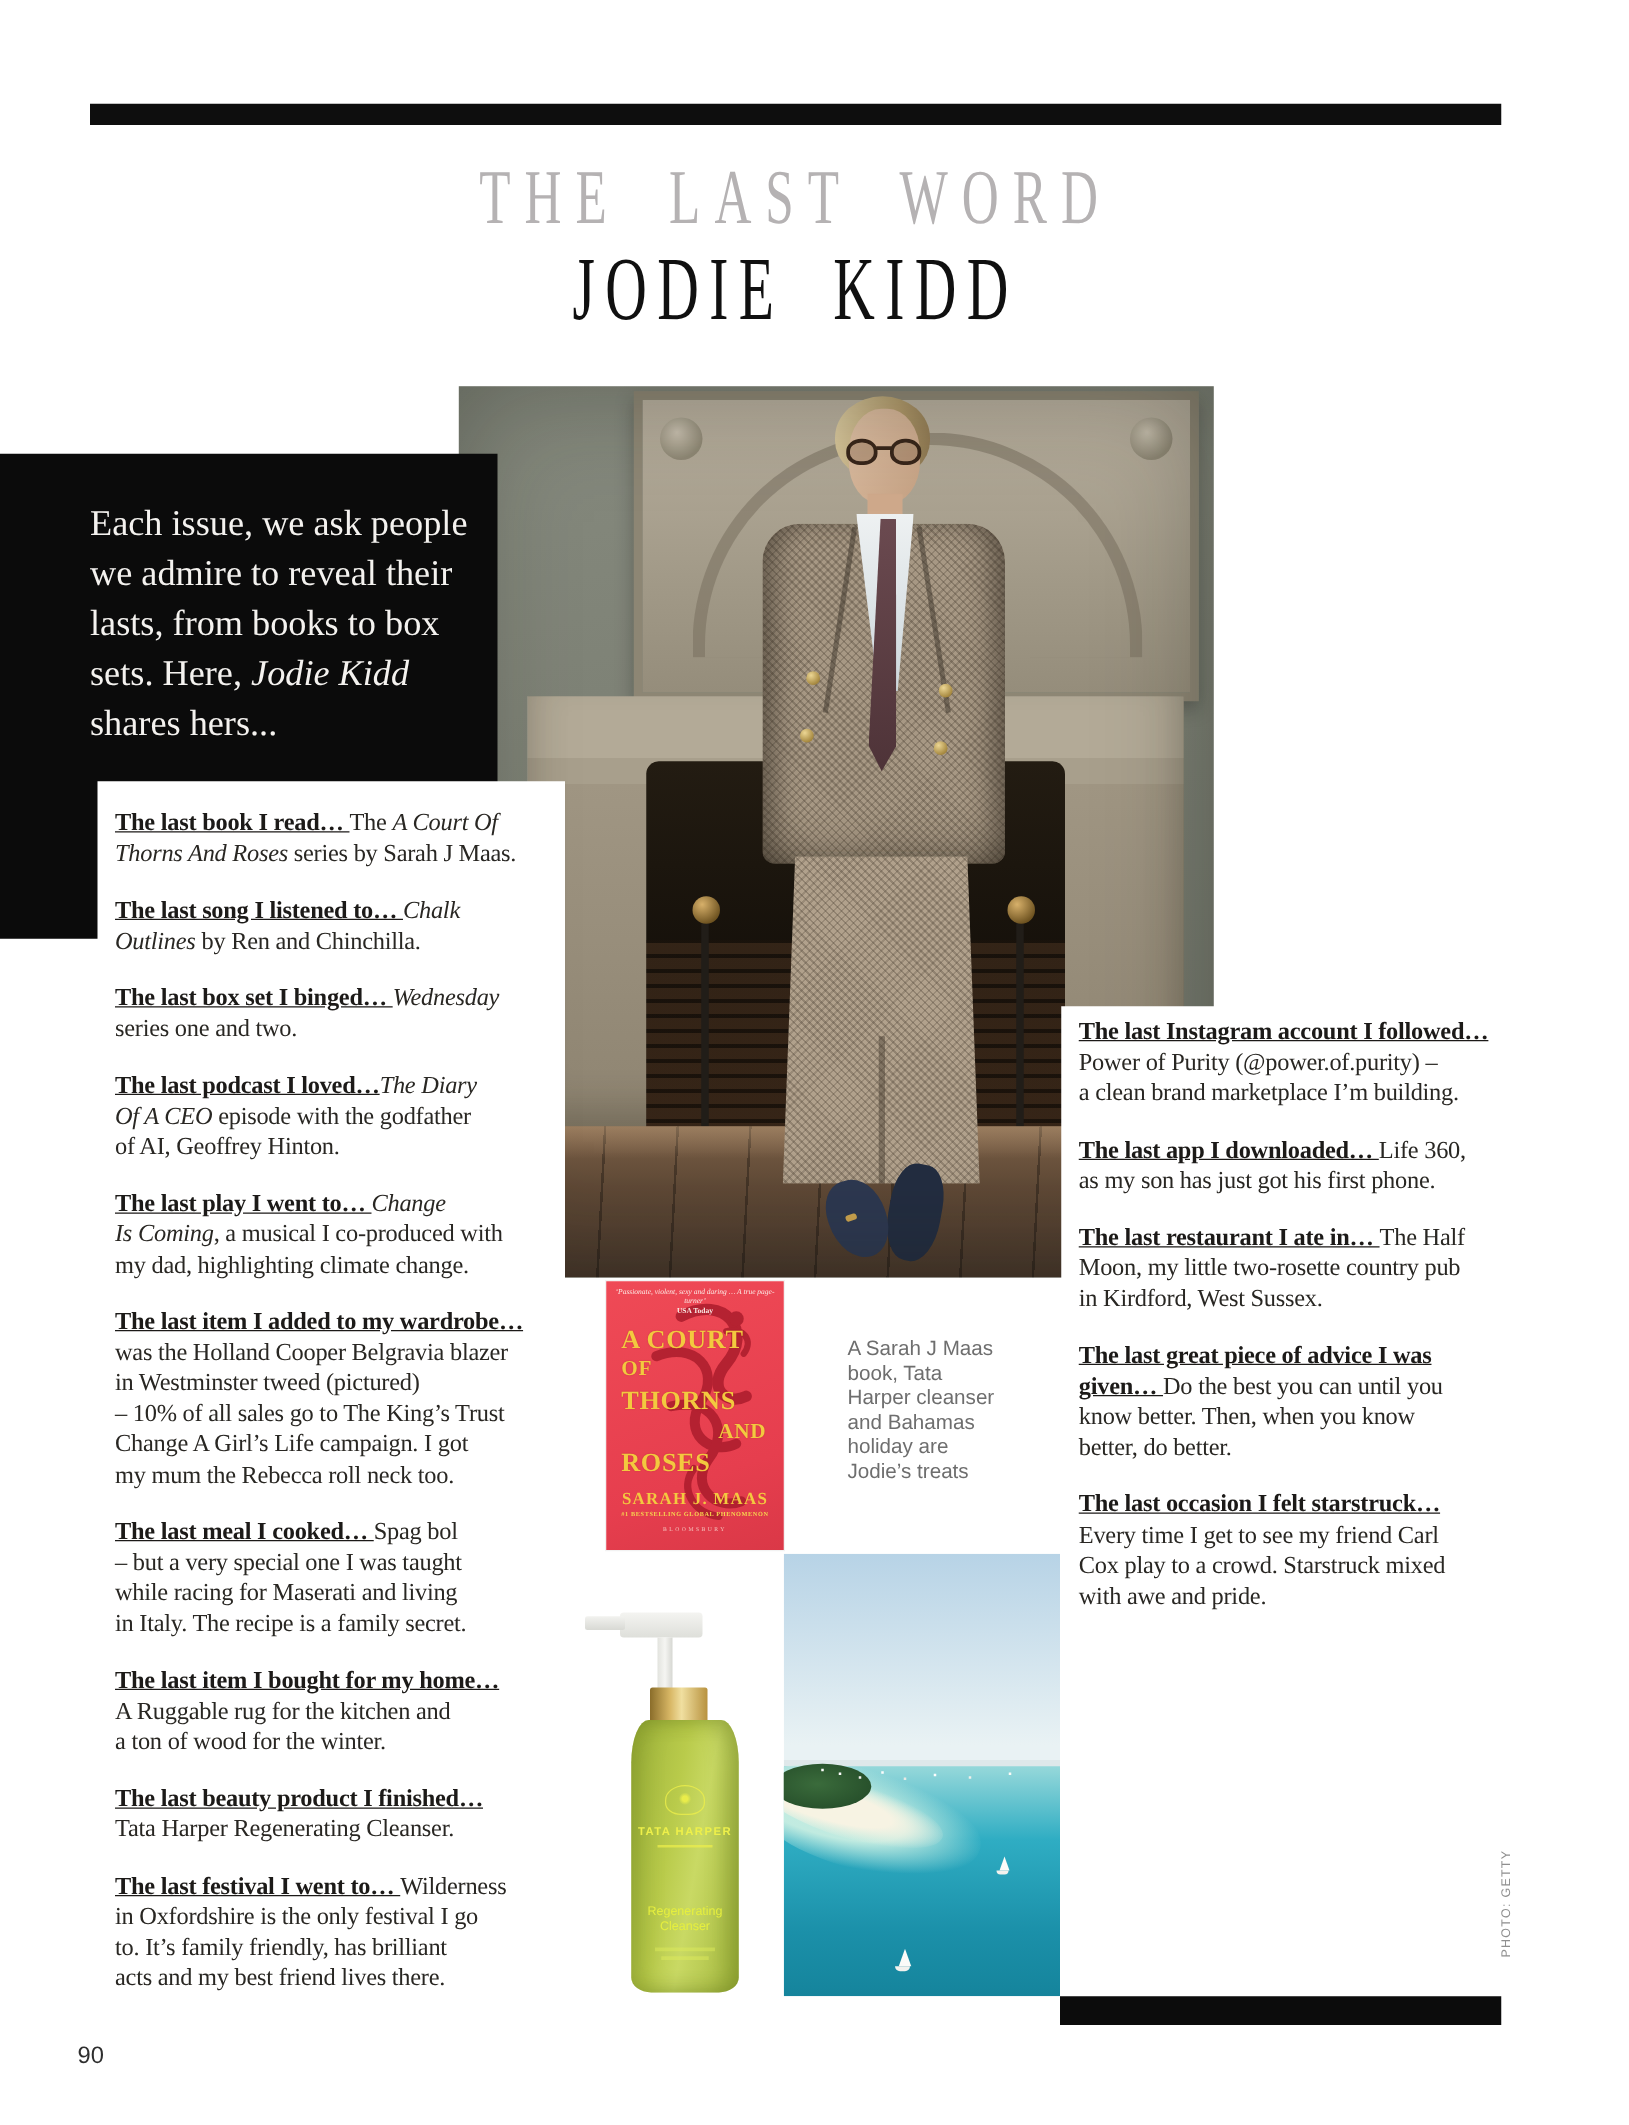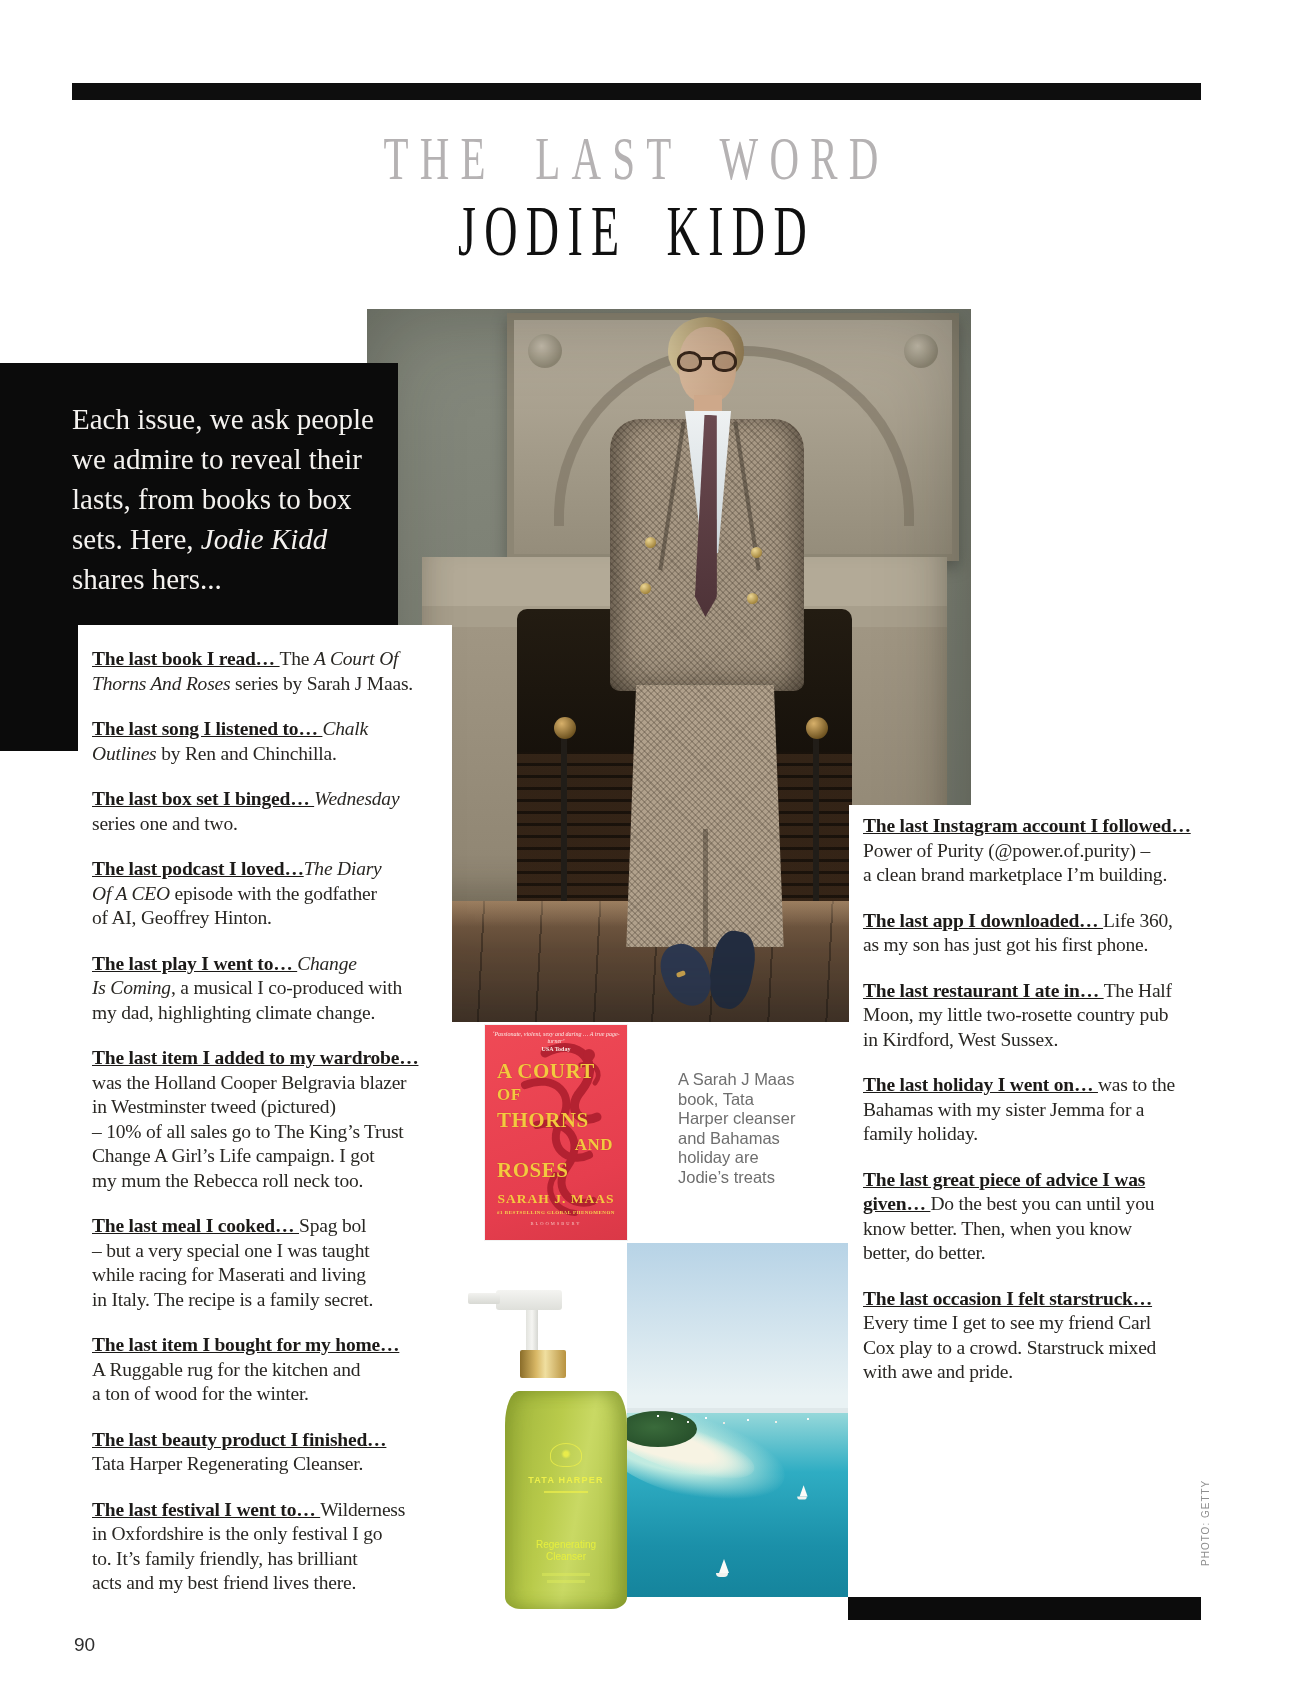--- a/index.html
+++ b/index.html
@@ -122,23 +122,23 @@
       font-size:16.5px;line-height:19.5px;color:#6e6e6e;white-space:pre-wrap;z-index:4;}
 
   
   .cleanser{left:430px;top:1262px;width:190px;height:338px;background:#ffffff;z-index:3;}
   .pumphead{left:66px;top:28px;width:66px;height:20px;background:linear-gradient(180deg,#f4f4f1,#dedfda);border-radius:3px;}
   .pumphead::before{content:"";position:absolute;left:-28px;top:3px;width:32px;height:11px;
       background:linear-gradient(180deg,#f2f2ef,#d8d9d4);border-radius:2px;}
   .pumpstem{left:96px;top:48px;width:12px;height:42px;background:linear-gradient(90deg,#e2e3de,#f5f5f2,#d6d7d2);}
   .collar{left:90px;top:88px;width:46px;height:28px;border-radius:2px;
       background:linear-gradient(90deg,#8a6d2a,#d8b765 35%,#f0dfa0 55%,#b8923f);}
-  .bottle{left:75px;top:129px;width:86px;height:218px;border-radius:14px 14px 16px 16px/34px 34px 12px 12px;
+  .bottle{left:75px;top:114px;width:86px;height:218px;border-radius:14px 14px 16px 16px/34px 34px 12px 12px;
       background:linear-gradient(100deg,#9db23a,#b9cb4b 38%,#c9d964 58%,#a4b83e);
-      box-shadow:inset -10px 0 16px rgba(90,110,20,.35),inset 10px 0 16px rgba(90,110,20,.25);padding-left:36px;}
+      box-shadow:inset -10px 0 16px rgba(90,110,20,.35),inset 10px 0 16px rgba(90,110,20,.25);}
   .crest{position:absolute;left:50%;top:52px;width:30px;height:22px;transform:translateX(-50%);
       border:1px solid rgba(238,240,74,.85);border-radius:50% 50% 40% 40%;opacity:.9;}
   .crest::after{content:"";position:absolute;left:50%;top:5px;width:10px;height:10px;transform:translateX(-50%);
       background:radial-gradient(circle,#eef04a 30%,transparent 70%);}
   .brand{position:absolute;left:0;top:84px;width:100%;text-align:center;color:#eef04a;
       font-family:"Liberation Sans",sans-serif;font-size:9px;letter-spacing:1.2px;font-weight:700;}
   .brandrule{position:absolute;left:50%;top:100px;width:44px;height:2px;transform:translateX(-50%);
       background:rgba(238,240,74,.7);}
   .product{position:absolute;left:0;top:148px;width:100%;text-align:center;color:#e6ef3e;
       font-family:"Liberation Sans",sans-serif;font-size:10px;line-height:12px;white-space:pre-wrap;}
@@ -165,21 +165,21 @@
       border-top:0;}
   .sailboat::before{border-left:5px solid transparent;border-right:5px solid transparent;border-bottom:14px solid #fbfbf8;}
   .sailboat::after{content:"";position:absolute;left:1px;top:14px;width:12px;height:4px;border-radius:0 0 5px 5px;background:#f2f2ee;}
   .boat-1{left:168px;top:240px;transform:scale(.8);}
   .boat-2{left:88px;top:316px;}
 
   
   .bottombar{left:848px;top:1597px;width:353px;height:23px;background:#0c0c0c;}
   .credit{left:1200px;top:1386px;height:180px;writing-mode:vertical-rl;transform:rotate(180deg);
       font-family:"Liberation Sans",sans-serif;font-size:10px;letter-spacing:1px;color:#8f8f8f;}
-  .pagenum{left:74px;top:1634px;font-family:"Liberation Sans",sans-serif;font-size:19px;color:#2e2e2e;}
+  .pagenum{left:62px;top:1634px;font-family:"Liberation Sans",sans-serif;font-size:19px;color:#2e2e2e;}
 </style>
 </head>
 <body>
 
 <div class="page">
 
   <div class="abs topbar"></div>
   <div class="abs kicker">THE LAST WORD</div>
   <div class="abs maintitle">JODIE KIDD</div>
 
@@ -262,23 +262,20 @@
     </div>
   <div class="abs qacol rightcol">
       <p class="qa"><span class="s-b">The last Instagram account I followed…
 </span><span class="s-r">Power of Purity (@power.of.purity) –
 a clean brand marketplace I’m building.</span></p>
       <p class="qa"><span class="s-b">The last app I downloaded… </span><span class="s-r">Life 360,
 as my son has just got his first phone.</span></p>
       <p class="qa"><span class="s-b">The last restaurant I ate in… </span><span class="s-r">The Half
 Moon, my little two-rosette country pub
 in Kirdford, West Sussex.</span></p>
-      <p class="qa"><span class="s-b">The last holiday I went on… </span><span class="s-r">was to the
-Bahamas with my sister Jemma for a
-family holiday.</span></p>
       <p class="qa"><span class="s-b">The last great piece of advice I was
 given… </span><span class="s-r">Do the best you can until you
 know better. Then, when you know
 better, do better.</span></p>
       <p class="qa"><span class="s-b">The last occasion I felt starstruck…
 </span><span class="s-r">Every time I get to see my friend Carl
 Cox play to a crowd. Starstruck mixed
 with awe and pride.</span></p>
     </div>
 

